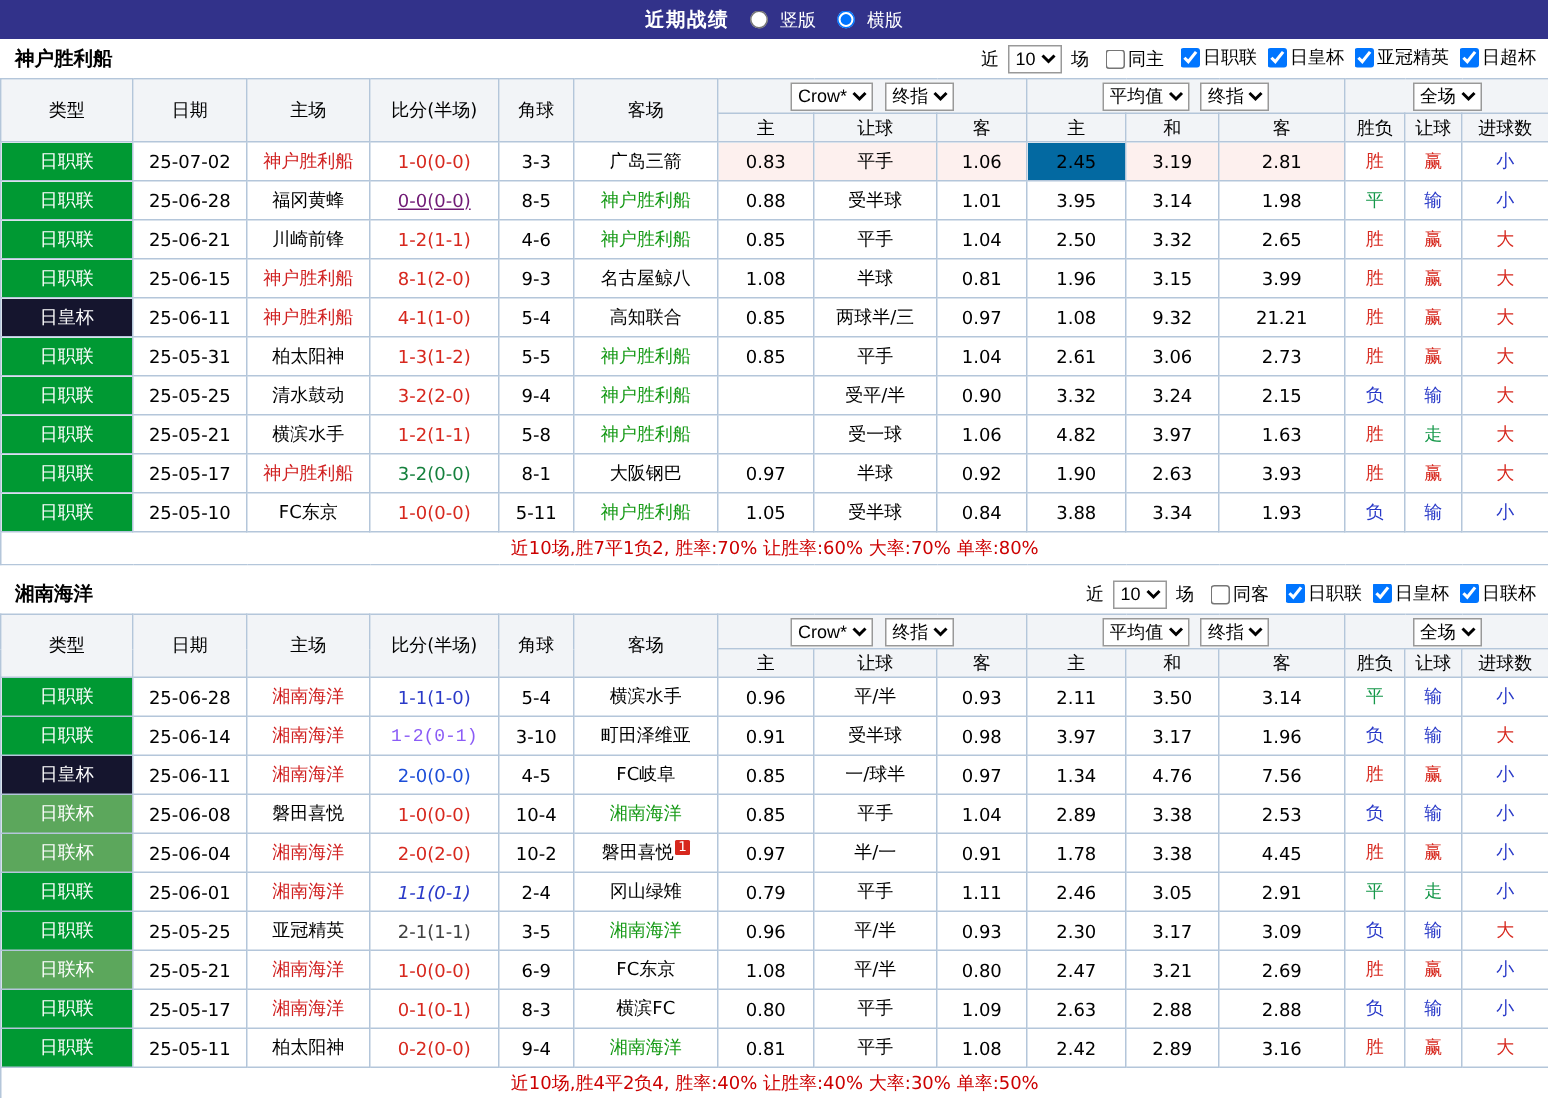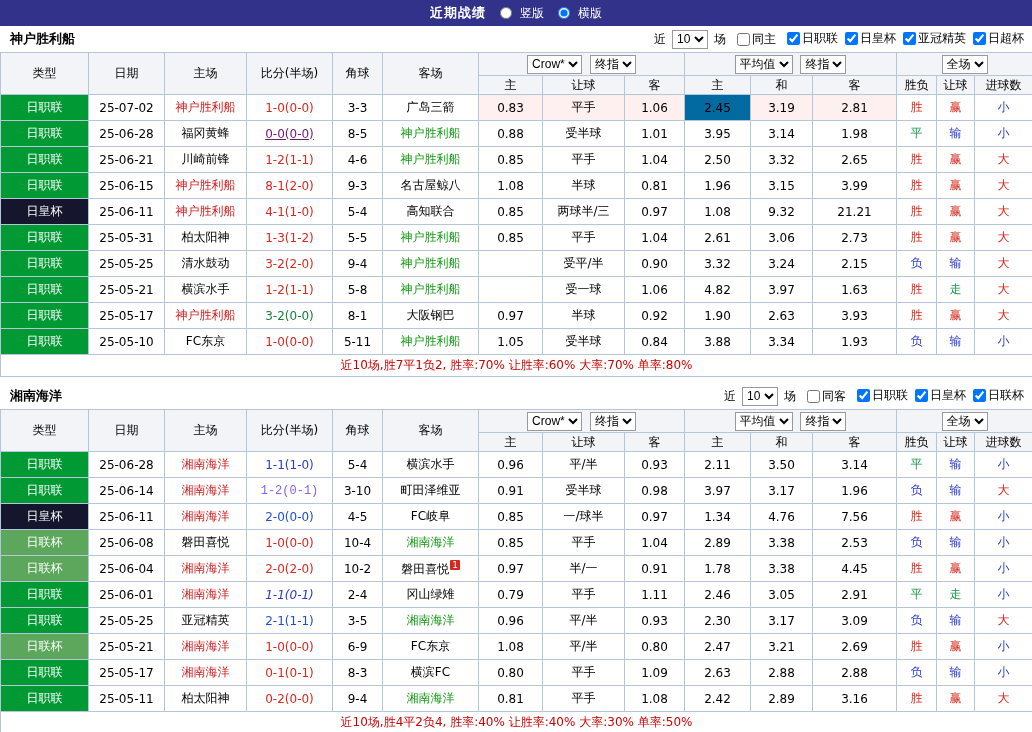--- a/index.html
+++ b/index.html
@@ -497,21 +497,21 @@
         <td>3.05</td>
         <td>2.91</td>
         <td style="color: rgb(22, 152, 74);">平</td>
         <td style="color: rgb(22, 152, 74);">走</td>
         <td style="color: rgb(42, 58, 200);">小</td>
       </tr>
       <tr>
         <td class="type-cell" style="background: rgb(0, 153, 51);">日职联</td>
         <td>25-05-25</td>
         <td>亚冠精英</td>
-        <td style="color: #1d4ed8;">2-1(1-1)</td>
+        <td style="color: #404040;">2-1(1-1)</td>
         <td>3-5</td>
         <td style="color: rgb(22, 154, 22);">湘南海洋</td>
         <td>0.96</td>
         <td>平/半</td>
         <td>0.93</td>
         <td>2.30</td>
         <td>3.17</td>
         <td>3.09</td>
         <td style="color: rgb(42, 58, 200);">负</td>
         <td style="color: rgb(42, 58, 200);">输</td>

